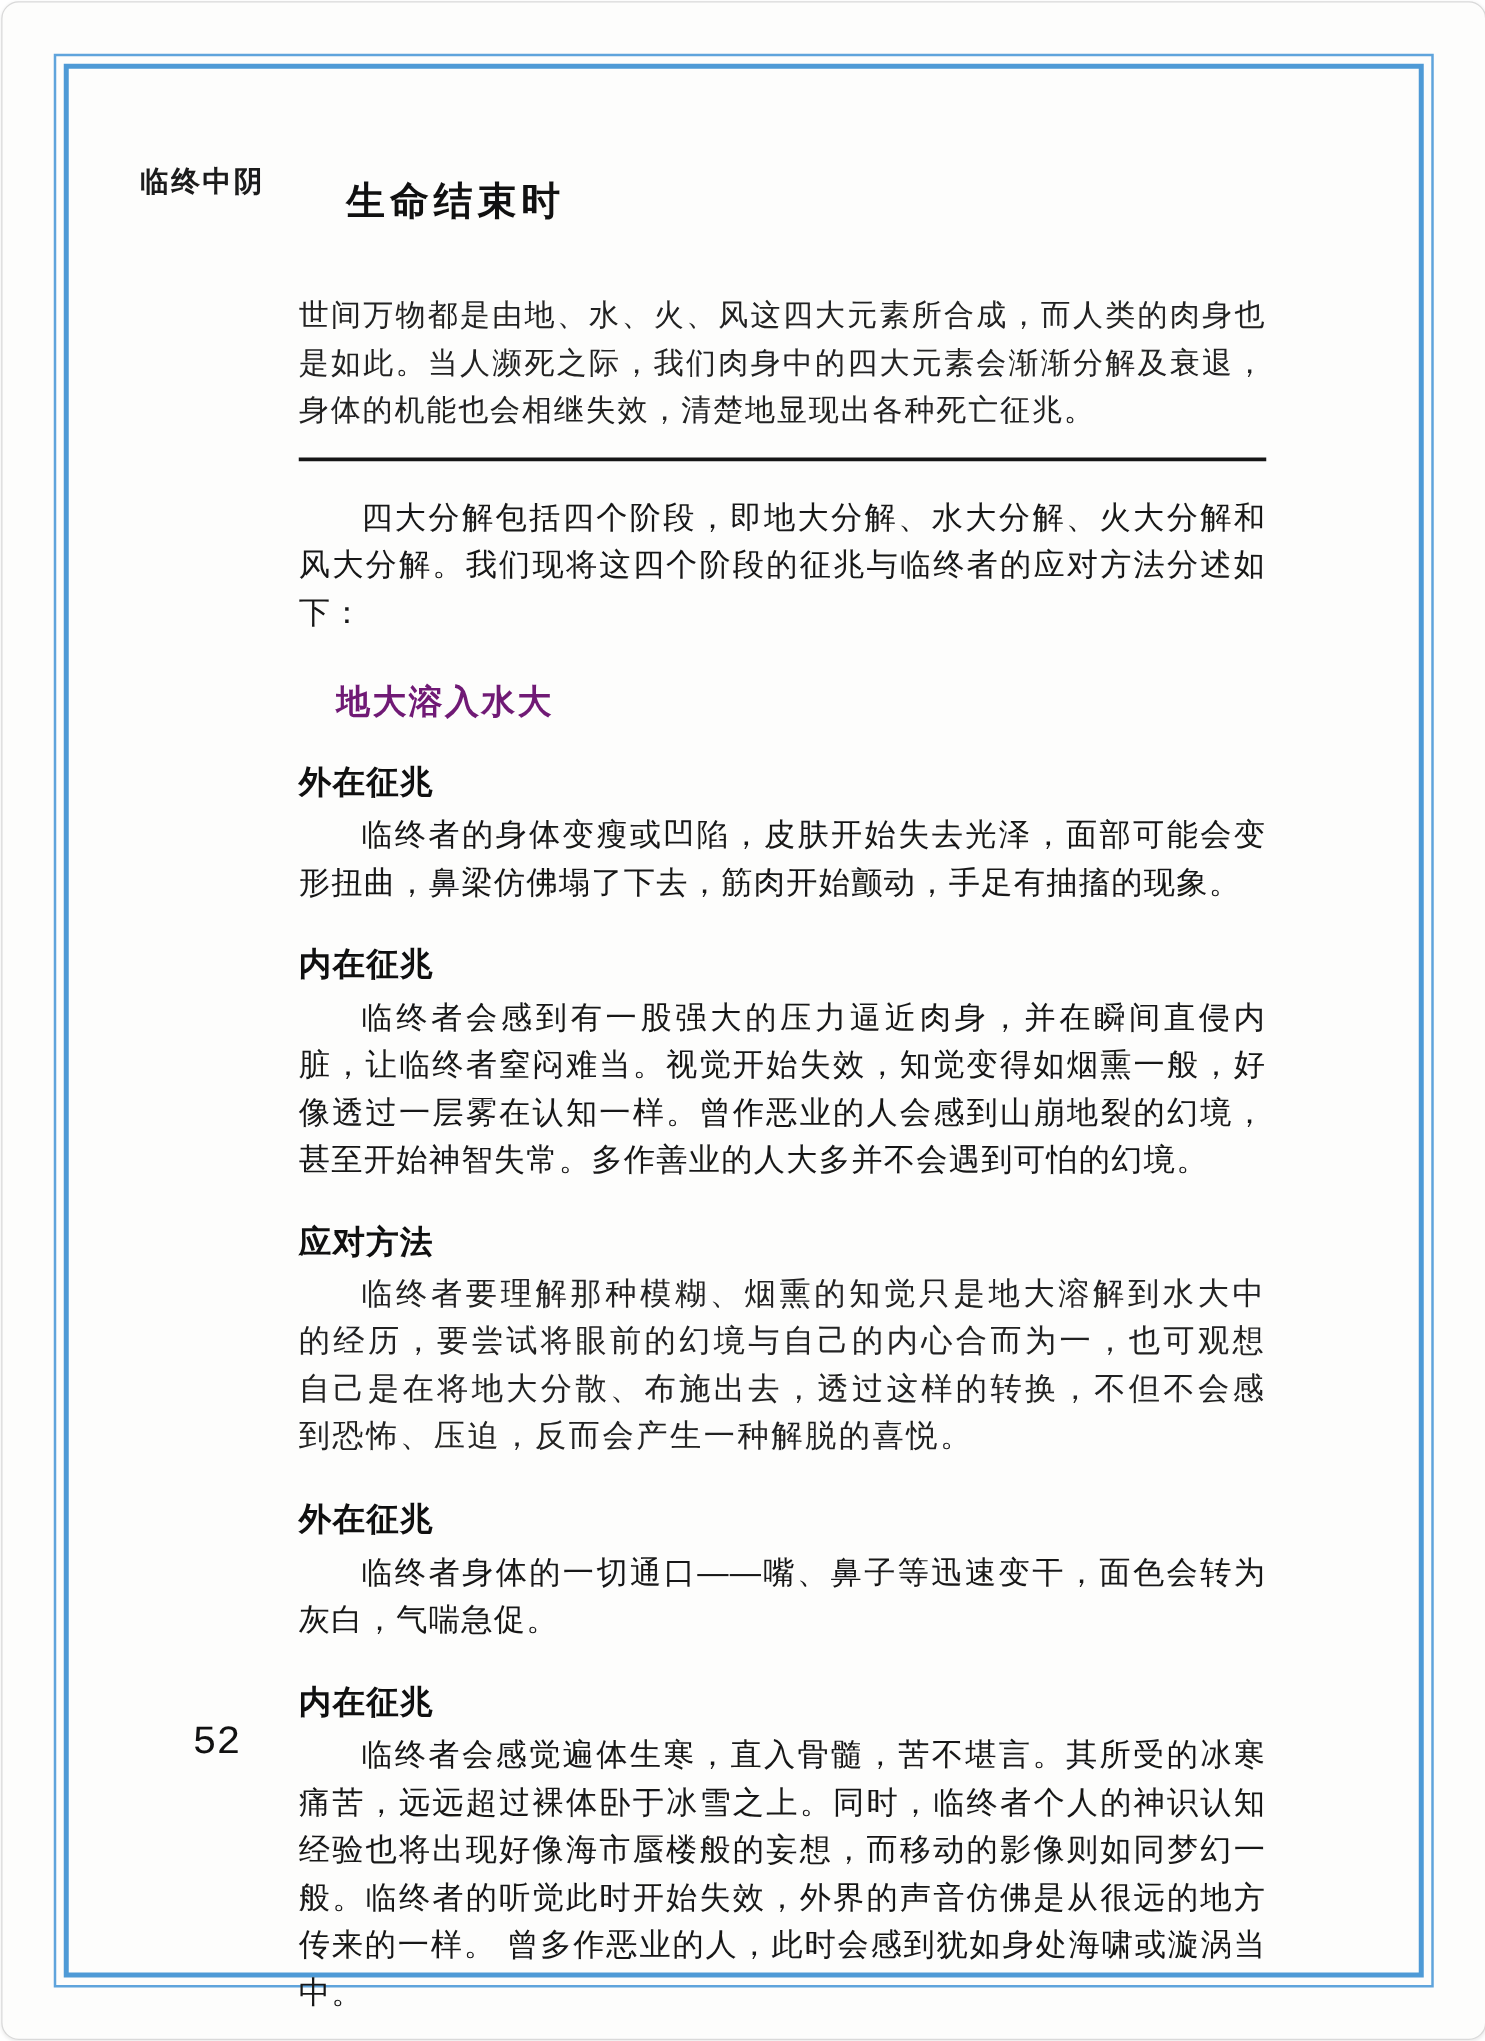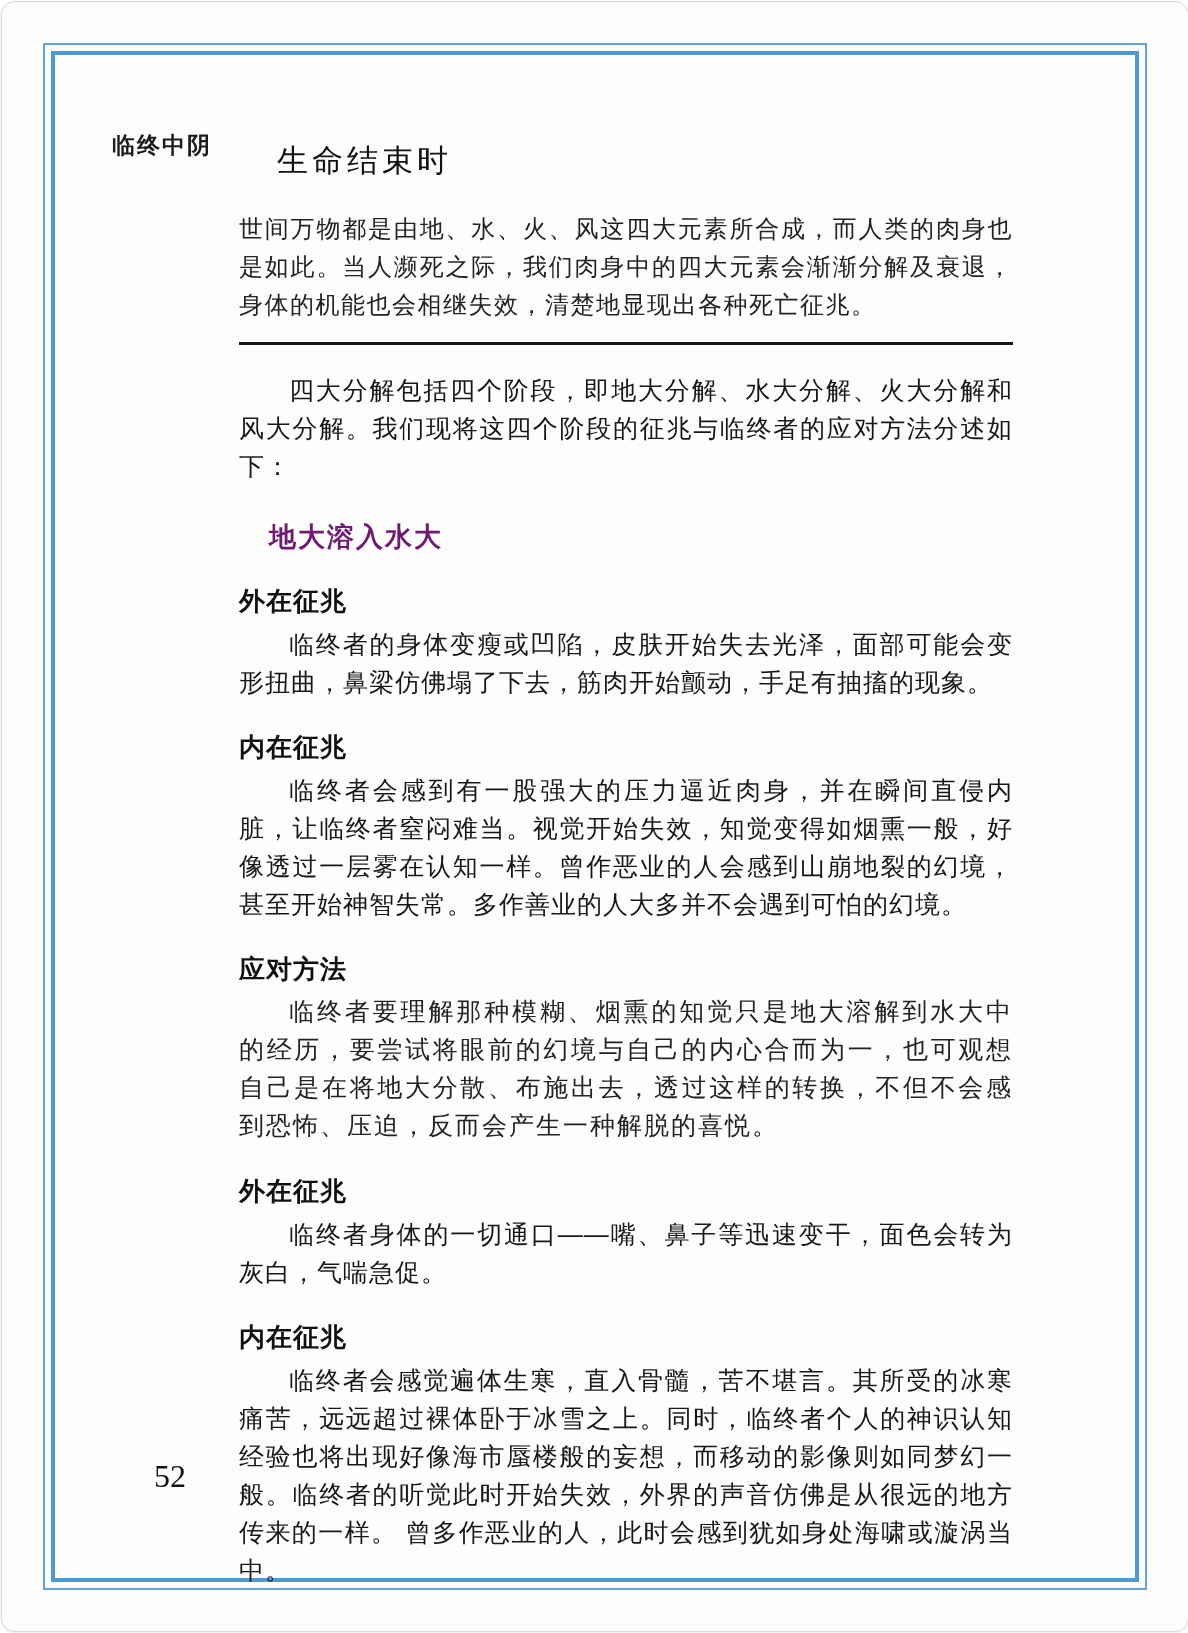--- a/index.html
+++ b/index.html
@@ -45,35 +45,35 @@
   .content {
     position: absolute;
     left: 237px;
     top: 138px;
     width: 774px;
     color: #1b1b1b;
   }
   .title-kicker {
     margin-left: 38px;
     font-size: 31px;
-    font-weight: normal;
+    font-weight: bold;
     letter-spacing: 4px;
     color: #111;
   }
   .title-main {
     margin-left: 36px;
     margin-top: 10px;
     font-family: "Liberation Serif", serif;
     font-size: 60px;
     font-weight: bold;
     letter-spacing: 10px;
     color: #0d0d0d;
   }
   .intro {
-    margin-top: 28px;
+    margin-top: 52px;
     font-family: "Liberation Serif", serif;
     font-size: 24px;
     line-height: 38px;
     letter-spacing: 1.5px;
     text-align: justify;
     color: #222;
   }
   .divider {
     margin-top: 18px;
     height: 3px;
@@ -107,22 +107,22 @@
     margin-top: 29px;
     font-size: 26px;
     font-weight: bold;
     letter-spacing: 1px;
     color: #101010;
   }
   .sub-body { margin-top: 6px; }
   .page-number {
     position: absolute;
     left: 152px;
-    top: 1456px;
-    font-family: Liberation Serif, serif;
+    top: 1373px;
+    font-family: Liberation Mono, monospace;
     font-size: 32px;
     color: #111;
   }
 </style>
 </head>
 <body>
 
 <div class="page-card">
   <div class="frame-outer"></div>
   <div class="frame-inner"></div>

